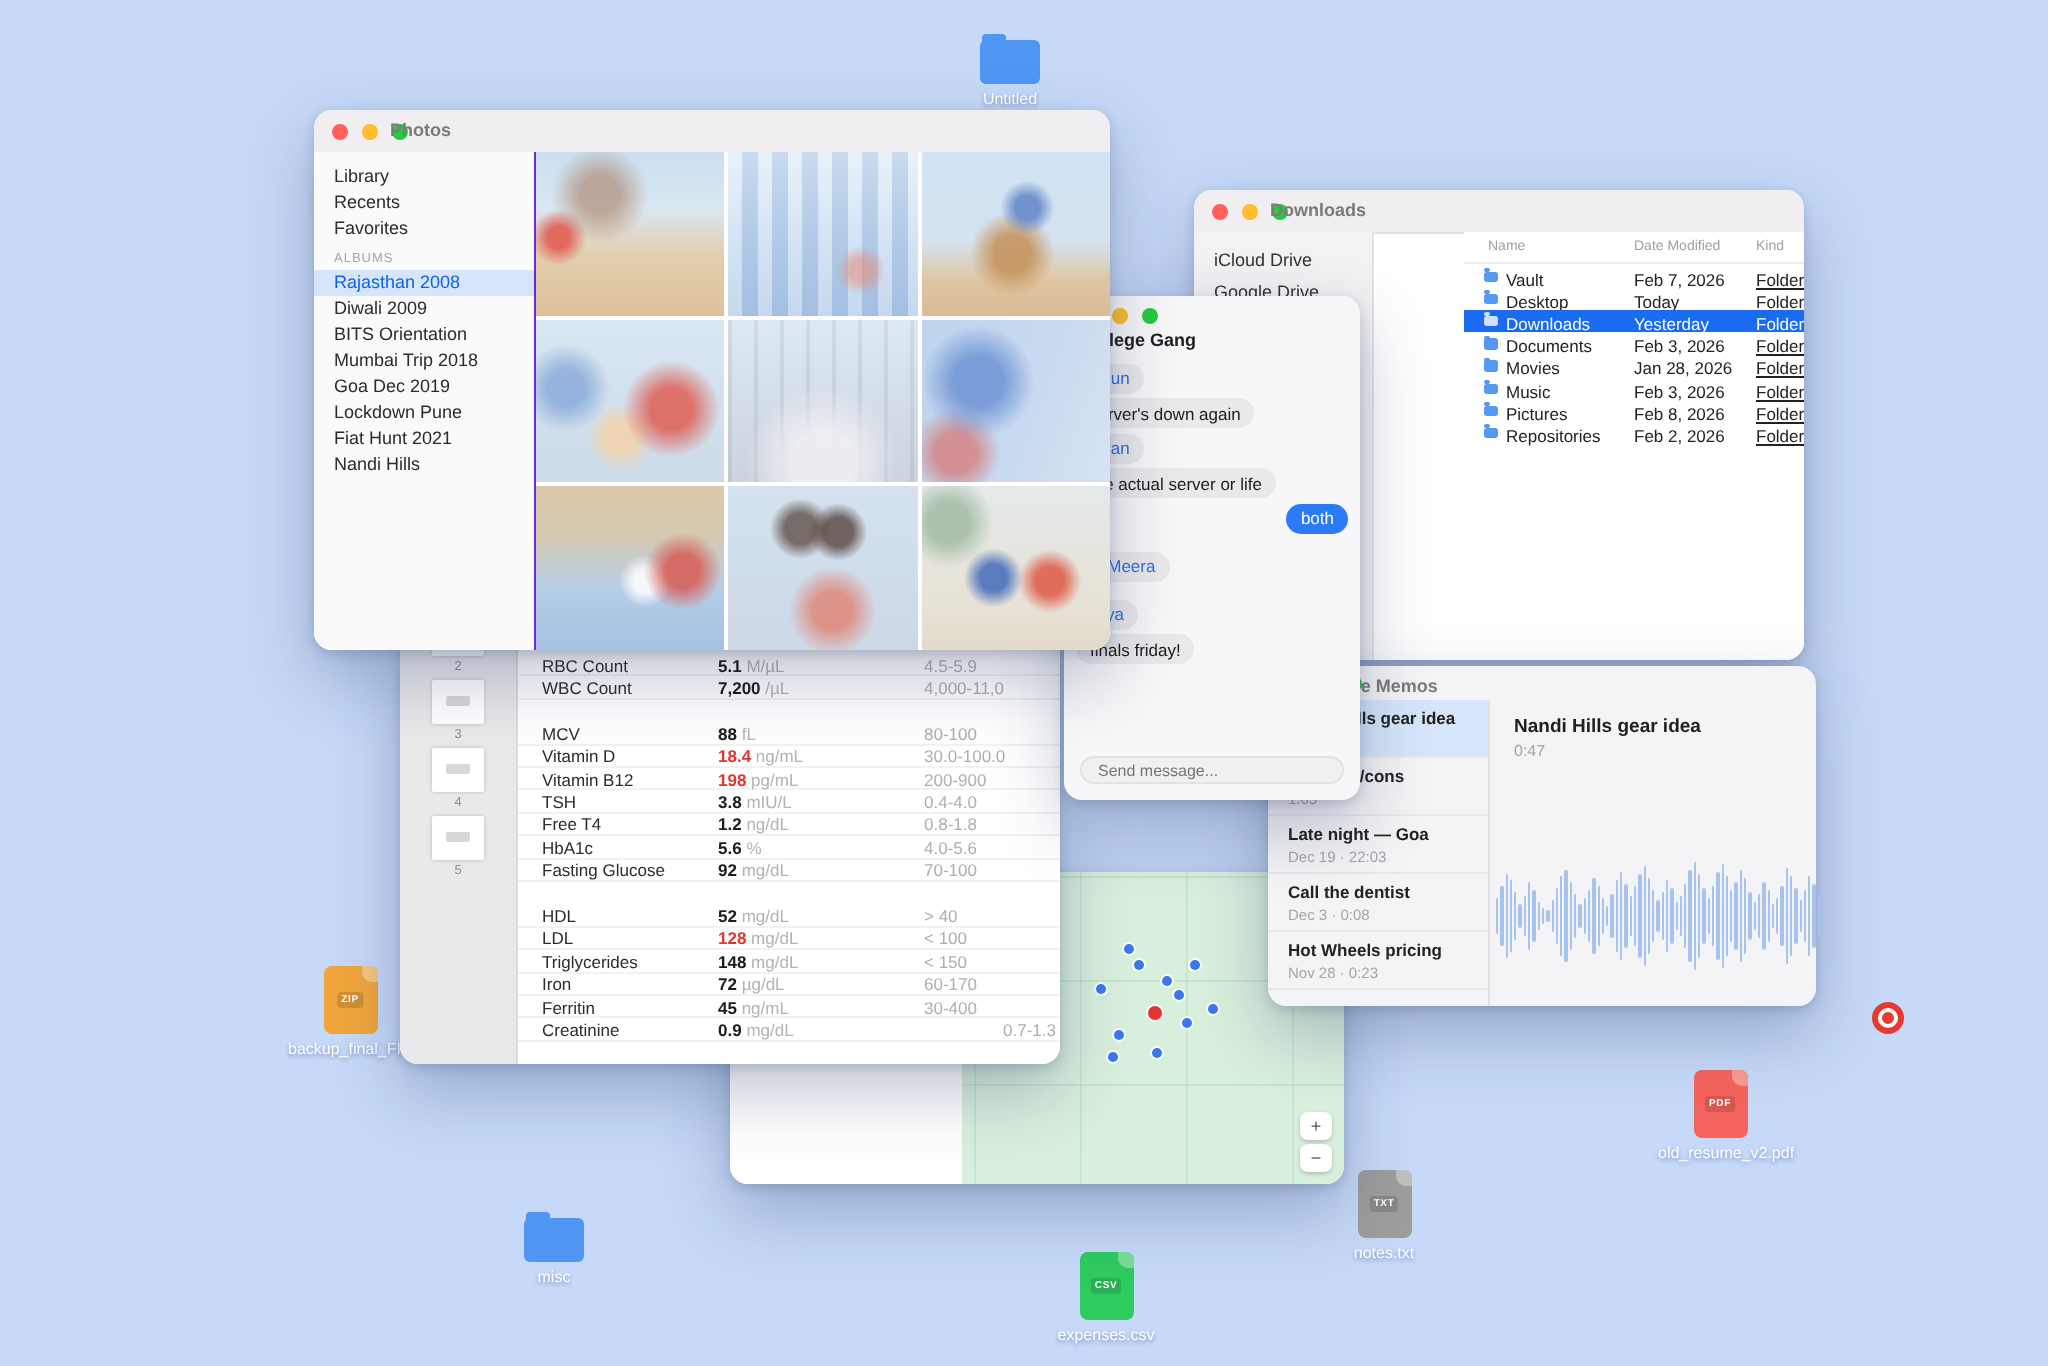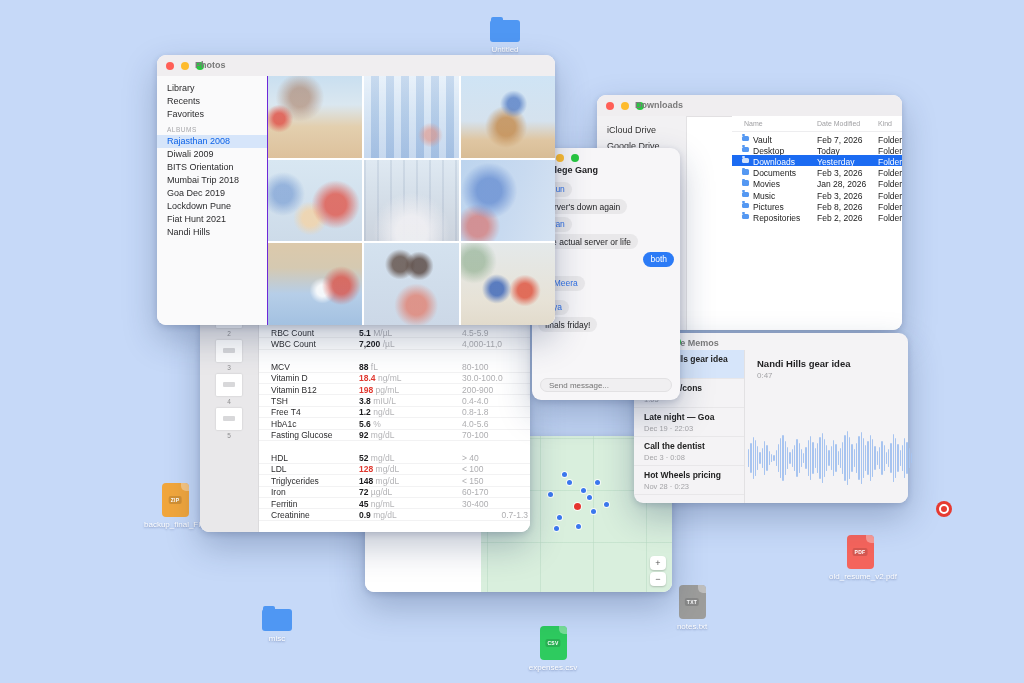--- a/index.html
+++ b/index.html
@@ -39,21 +39,21 @@
   .dlside-item{font-size:9px;color:#333;padding:3px 10px;}
   #dl-main{position:absolute;left:91px;top:21px;right:0;bottom:0;border-radius:0 0 9px 0;overflow:hidden;background:#fff;margin-left:44px;}
   #dl-header{position:absolute;left:0;top:0;right:0;height:15px;border-bottom:1px solid #ededef;}
   .dlcol{position:absolute;top:4px;font-size:7px;color:#a0a0a3;}
   .dlcol.c0{left:12px}.dlcol.c1{left:85px}.dlcol.c2{left:146px}
   .dlrow{position:absolute;left:0;right:0;height:11px;font-size:8.5px;color:#222;}
   .dlrow .fico{position:absolute;left:10px;top:2.5px;width:7px;height:5.5px;background:#5598f2;border-radius:1.5px;}
   .dlrow .fico:before{content:"";position:absolute;left:0;top:-1.5px;width:3px;height:2px;background:#5598f2;border-radius:1px;}
   .dlrow .n{position:absolute;left:21px;top:1.5px;}
   .dlrow .d{position:absolute;left:85px;top:1.5px;}
-  .dlrow .k{position:absolute;left:146px;top:1.5px;}
+  .dlrow .k{position:absolute;left:146px;top:1.5px;text-decoration:underline;}
   .dlrow.sel{background:#1b6bf2;color:#fff;}
   .dlrow.sel .fico,.dlrow.sel .fico:before{background:#cfe0fb;}
 
   
   #win-labs{left:200px;top:310px;width:330px;height:222px;z-index:18;}
   #lab-side{position:absolute;left:0;top:0;bottom:0;width:58px;background:#e9e8ea;border-right:1px solid #dcdbdd;border-radius:9px 0 0 9px;overflow:hidden;}
   .thumb{position:absolute;left:16px;width:26px;height:22px;background:#fff;border-radius:1px;box-shadow:0 0 2px rgba(0,0,0,.18);}
   .thumb:after{content:"";position:absolute;left:7px;top:8px;width:12px;height:5px;background:#d8d8da;border-radius:1px;}
   .pagenum{position:absolute;left:0;width:58px;text-align:center;font-size:6.5px;color:#8e8e90;}
   #lab-table{position:absolute;left:59px;top:0;right:0;bottom:0;background:#fff;border-radius:0 0 9px 0;overflow:hidden;}

